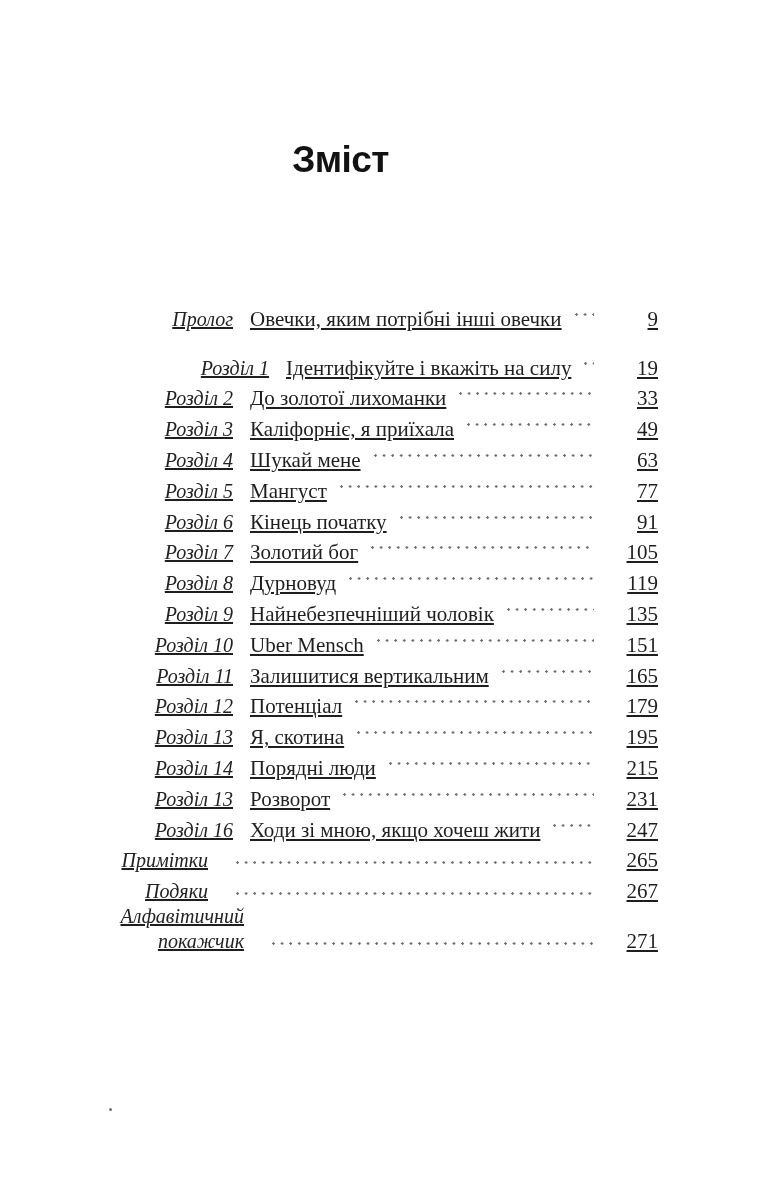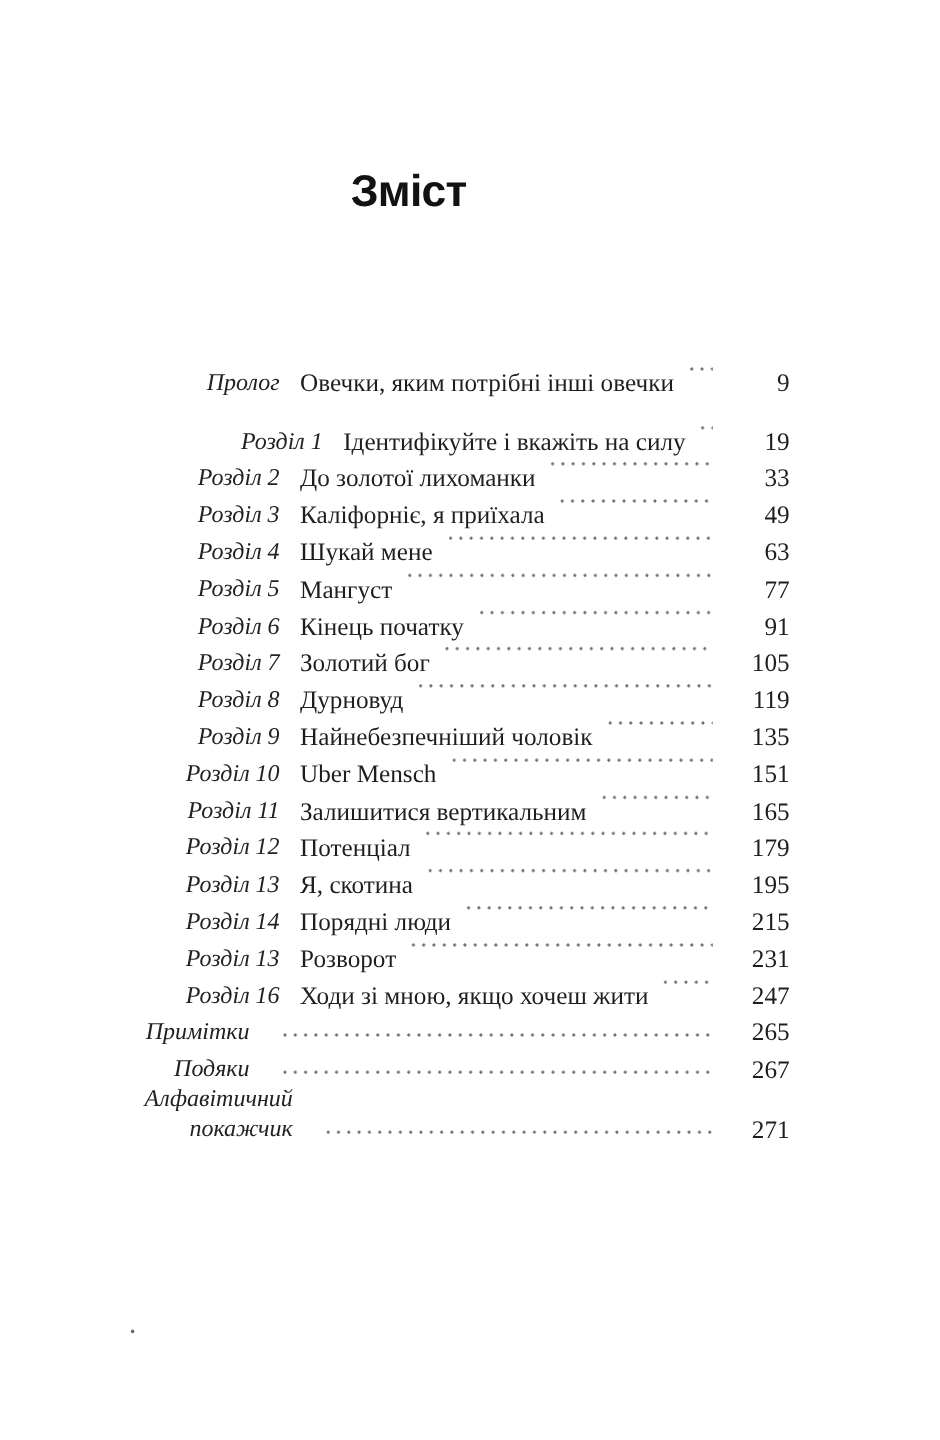--- a/index.html
+++ b/index.html
@@ -28,41 +28,42 @@
     color: #121212;
   }
   .toc {
     width: 658px;
     margin: 119px 0 0 0;
   }
   .row {
     display: flex;
     align-items: flex-end;
     height: 30.8px;
+    text-decoration: underline;
   }
   .row.first-chapter { margin-top: 18px; margin-left: 36px; }
   .row.back-first    { }
   .row.two-line      { height: auto; min-height: 30.8px; margin-left: 36px; }
   .label {
     flex: 0 0 233px;
     width: 233px;
     box-sizing: border-box;
     text-align: right;
     font-style: italic;
     font-size: 20px;
     line-height: 25px;
     white-space: pre-line;
     color: #222222;
   }
   .row.back .label { padding-right: 25px; }
   .gap { flex: 0 0 17px; }
   .entry {
     flex: 1 1 auto;
     display: flex;
-    align-items: flex-start;
+    align-items: center;
     min-width: 0;
   }
   .titletext {
     font-size: 21px;
     line-height: 26px;
     white-space: nowrap;
     color: var(--text-color, #1e1e1e);
   }
   .leader {
     flex: 1 1 auto;

